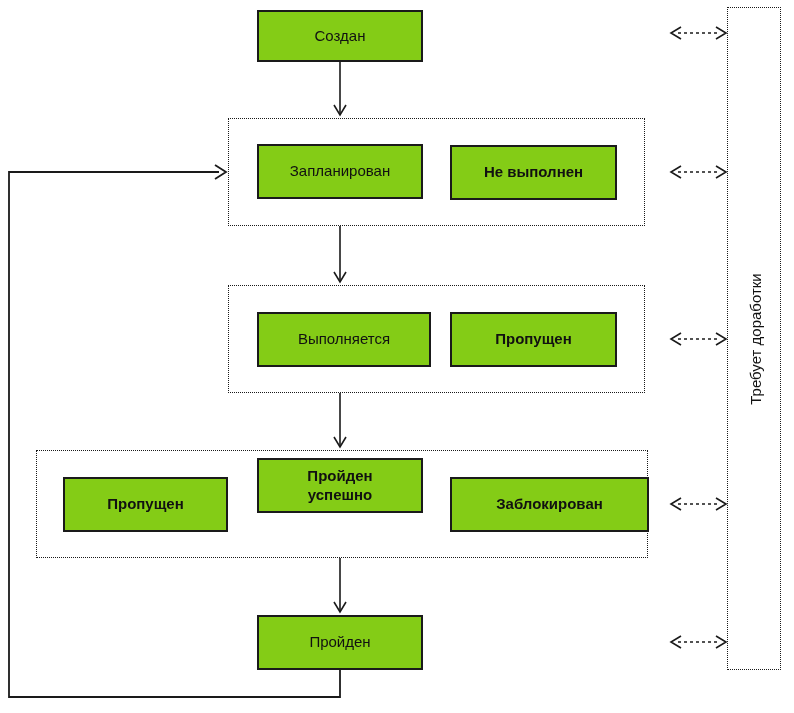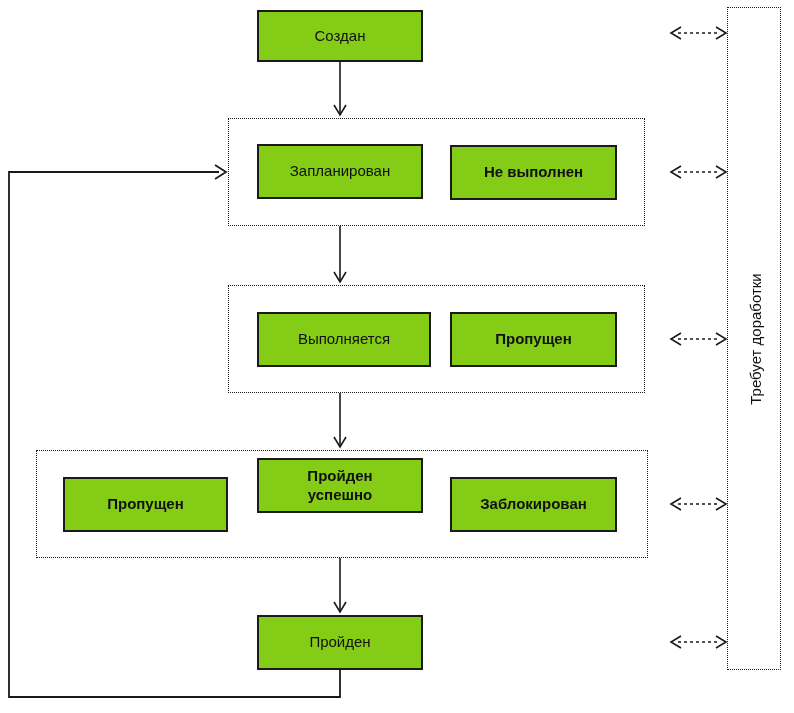--- a/index.html
+++ b/index.html
@@ -104,21 +104,21 @@
   <div class="node bold" style="left:450px;top:312px;width:167px;height:55px">
     <span>Пропущен</span>
   </div>
 
   <div class="node bold" style="left:63px;top:477px;width:165px;height:55px">
     <span>Пропущен</span>
   </div>
   <div class="node bold" style="left:257px;top:458px;width:166px;height:55px">
     <span style="max-width:120px">Пройден успешно</span>
   </div>
-  <div class="node bold" style="left:450px;top:477px;width:167px;height:55px">
+  <div class="node bold" style="left:450px;top:477px;width:199px;height:55px">
     <span>Заблокирован</span>
   </div>
 
   <div class="node" style="left:257px;top:615px;width:166px;height:55px">
     <span>Пройден</span>
   </div>
 
   <div class="group" style="left:727px;top:7px;width:54px;height:663px">
     <span class="vlabel" style="left:27px;top:331px">Требует доработки</span>
   </div>

